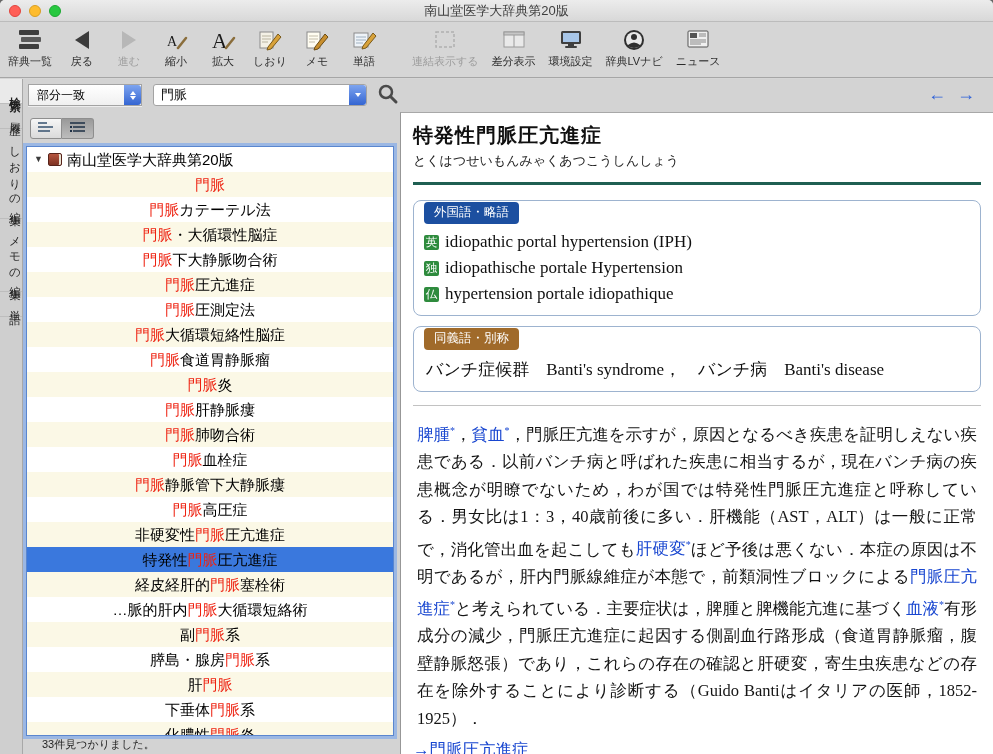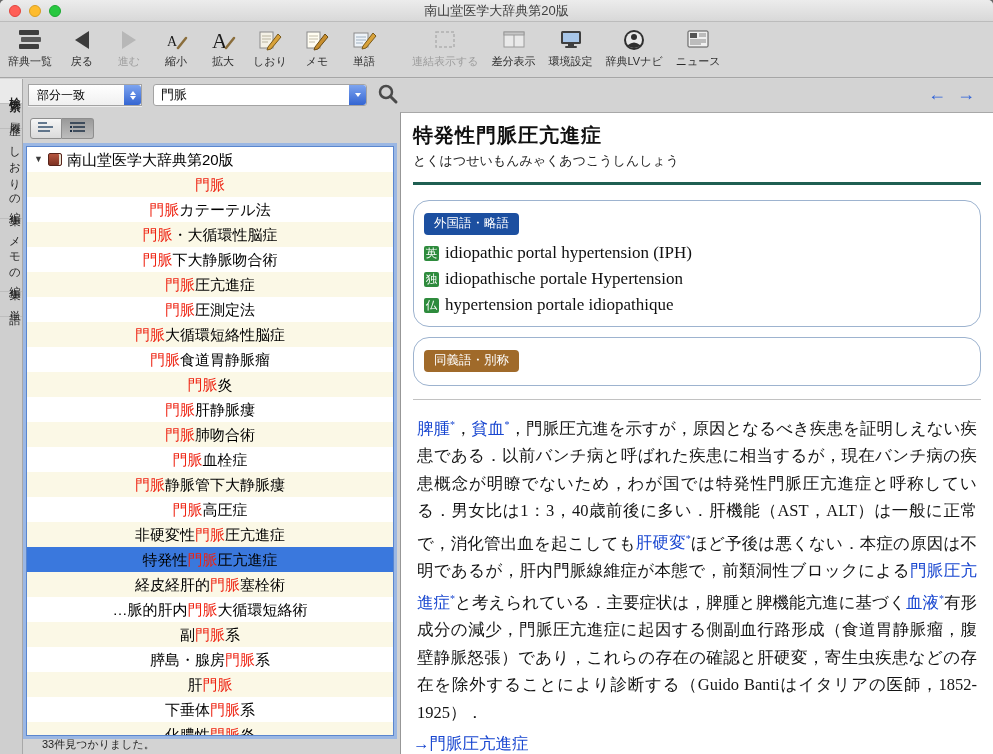--- a/index.html
+++ b/index.html
@@ -67,21 +67,21 @@
   .status{position:absolute;left:12px;right:0;bottom:0;height:18px;font-size:11px;color:#1f1f1f;
     padding-left:7px;line-height:17px;}
   
   .right-pane{position:absolute;left:400px;top:33px;right:0;bottom:0;background:#fff;
     border-left:1px solid #979797;border-top:1px solid #a8a8a8;padding:7px 12px 0 12px;overflow:hidden;
     font-family:"Liberation Serif","DejaVu Serif",serif;}
   .a-title{margin:2px 0 3px;font-size:20px;font-weight:bold;color:#101010;
     font-family:"Liberation Sans","DejaVu Sans",sans-serif;letter-spacing:1px;}
   .a-reading{font-size:13px;color:#222;margin-bottom:12px;font-family:"Liberation Sans","DejaVu Sans",sans-serif;}
   .green-rule{height:3px;background:#1f5f52;margin:0 0 15px 0;}
-  .info-box{border:1.5px solid #9db3cf;border-radius:16px;padding:12px 10px 8px;margin-bottom:10px;}
+  .info-box{border:1.5px solid #9db3cf;border-radius:8px;padding:1px 10px 8px;margin-bottom:10px;}
   .badge{display:inline-block;font-family:"Liberation Sans","DejaVu Sans",sans-serif;font-size:12.5px;
     color:#fff;padding:2px 10px 3px;border-radius:4px;margin-bottom:5px;}
   .badge.blue{background:#1c4fa0;}
   .badge.brown{background:#a06a2a;}
   .f-entry{font-size:17px;line-height:26px;color:#101010;display:flex;align-items:center;gap:6px;}
   .lang-chip{font-family:"Liberation Sans","DejaVu Sans",sans-serif;font-size:11.5px;color:#fff;
     background:#2e8b3d;width:15px;height:15px;line-height:15px;text-align:center;border-radius:2px;flex:none;}
   .syn-line{font-size:17px;line-height:25px;color:#101010;padding:2px 0 1px 2px;}
   .thin-rule{height:1px;background:#c2c2c2;margin:13px 0 10px;}
   .body{font-size:16.5px;line-height:27.5px;color:#141414;margin:4px;text-align:justify;}
@@ -352,20 +352,21 @@
             </div>
             <div class="f-entry">
               <span class="lang-chip">仏</span>
               <span>hypertension portale idiopathique</span>
             </div>
           </div>
       </div>
 
       <div class="info-box">
         <span class="badge brown">同義語・別称</span>
+        <div class="syn-line">バンチ症候群　Banti's syndrome，　バンチ病　Banti's disease</div>
       </div>
 
       <div class="thin-rule"></div>
 
       <p class="body" id="article-body"><a>脾腫<sup>*</sup></a><span>，</span><a>貧血<sup>*</sup></a><span>，門脈圧亢進を示すが，原因となるべき疾患を証明しえない疾患である．以前バンチ病と呼ばれた疾患に相当するが，現在バンチ病の疾患概念が明瞭でないため，わが国では特発性門脈圧亢進症と呼称している．男女比は1：3，40歳前後に多い．肝機能（AST，ALT）は一般に正常で，消化管出血を起こしても</span><a>肝硬変<sup>*</sup></a><span>ほど予後は悪くない．本症の原因は不明であるが，肝内門脈線維症が本態で，前類洞性ブロックによる</span><a>門脈圧亢進症<sup>*</sup></a><span>と考えられている．主要症状は，脾腫と脾機能亢進に基づく</span><a>血液<sup>*</sup></a><span>有形成分の減少，門脈圧亢進症に起因する側副血行路形成（食道胃静脈瘤，腹壁静脈怒張）であり，これらの存在の確認と肝硬変，寄生虫疾患などの存在を除外することにより診断する（Guido Bantiはイタリアの医師，1852-1925）．</span></p>
       <div class="see-also">
         <a>→門脈圧亢進症</a>
       </div>
     </div>
 

